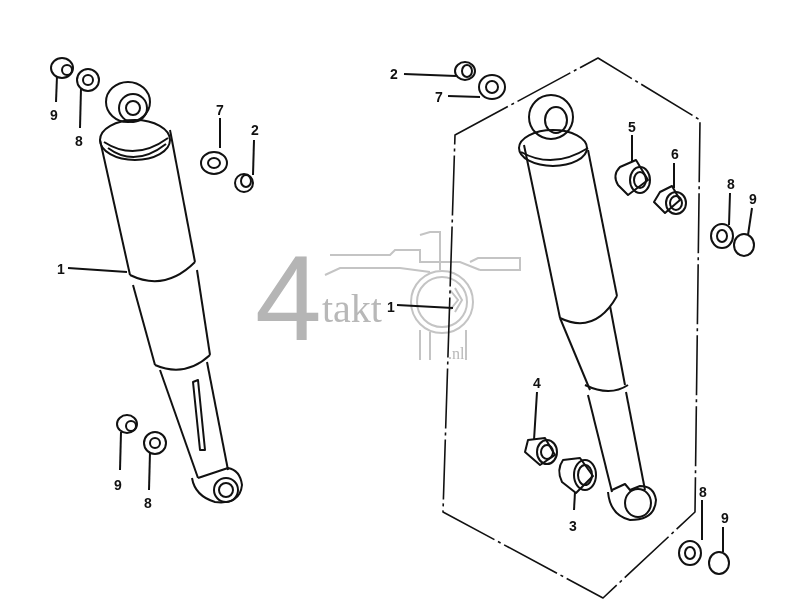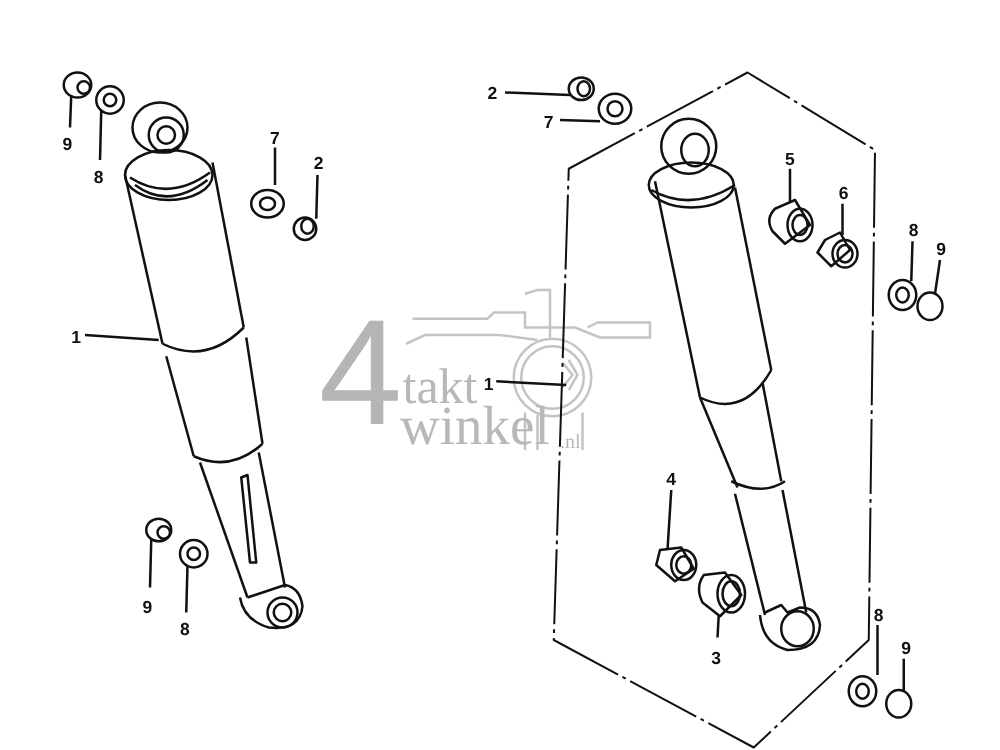--- a/index.html
+++ b/index.html
@@ -24,21 +24,20 @@
       <path d="M420 235 L430 232 L440 232 L440 270"></path>
       <path d="M470 262 L478 258 L520 258 L520 270 L480 270"></path>
       <circle cx="442" cy="302" r="31"></circle>
       <circle cx="442" cy="302" r="25"></circle>
       <path d="M450 290 L458 300 L450 310 M455 288 L462 300 L455 312"></path>
       <path d="M420 330 L420 360 M430 332 L430 360 M466 330 L466 360"></path>
     </g>
   </svg>
   <div class="wm wm-4">4</div>
   <div class="wm wm-takt">takt</div>
-  <div class="wm wm-winkel">winkel</div>
   <div class="wm wm-nl">.nl</div>
 
   <svg style="position:absolute;left:0;top:0" width="800" height="600">
     <g fill="none" stroke="#111" stroke-width="2" stroke-linejoin="round">
 
       <g>
 
         <ellipse cx="128" cy="102" rx="22" ry="20"></ellipse>
         <ellipse cx="133" cy="108" rx="14" ry="14"></ellipse>
         <ellipse cx="133" cy="108" rx="7" ry="7"></ellipse>

